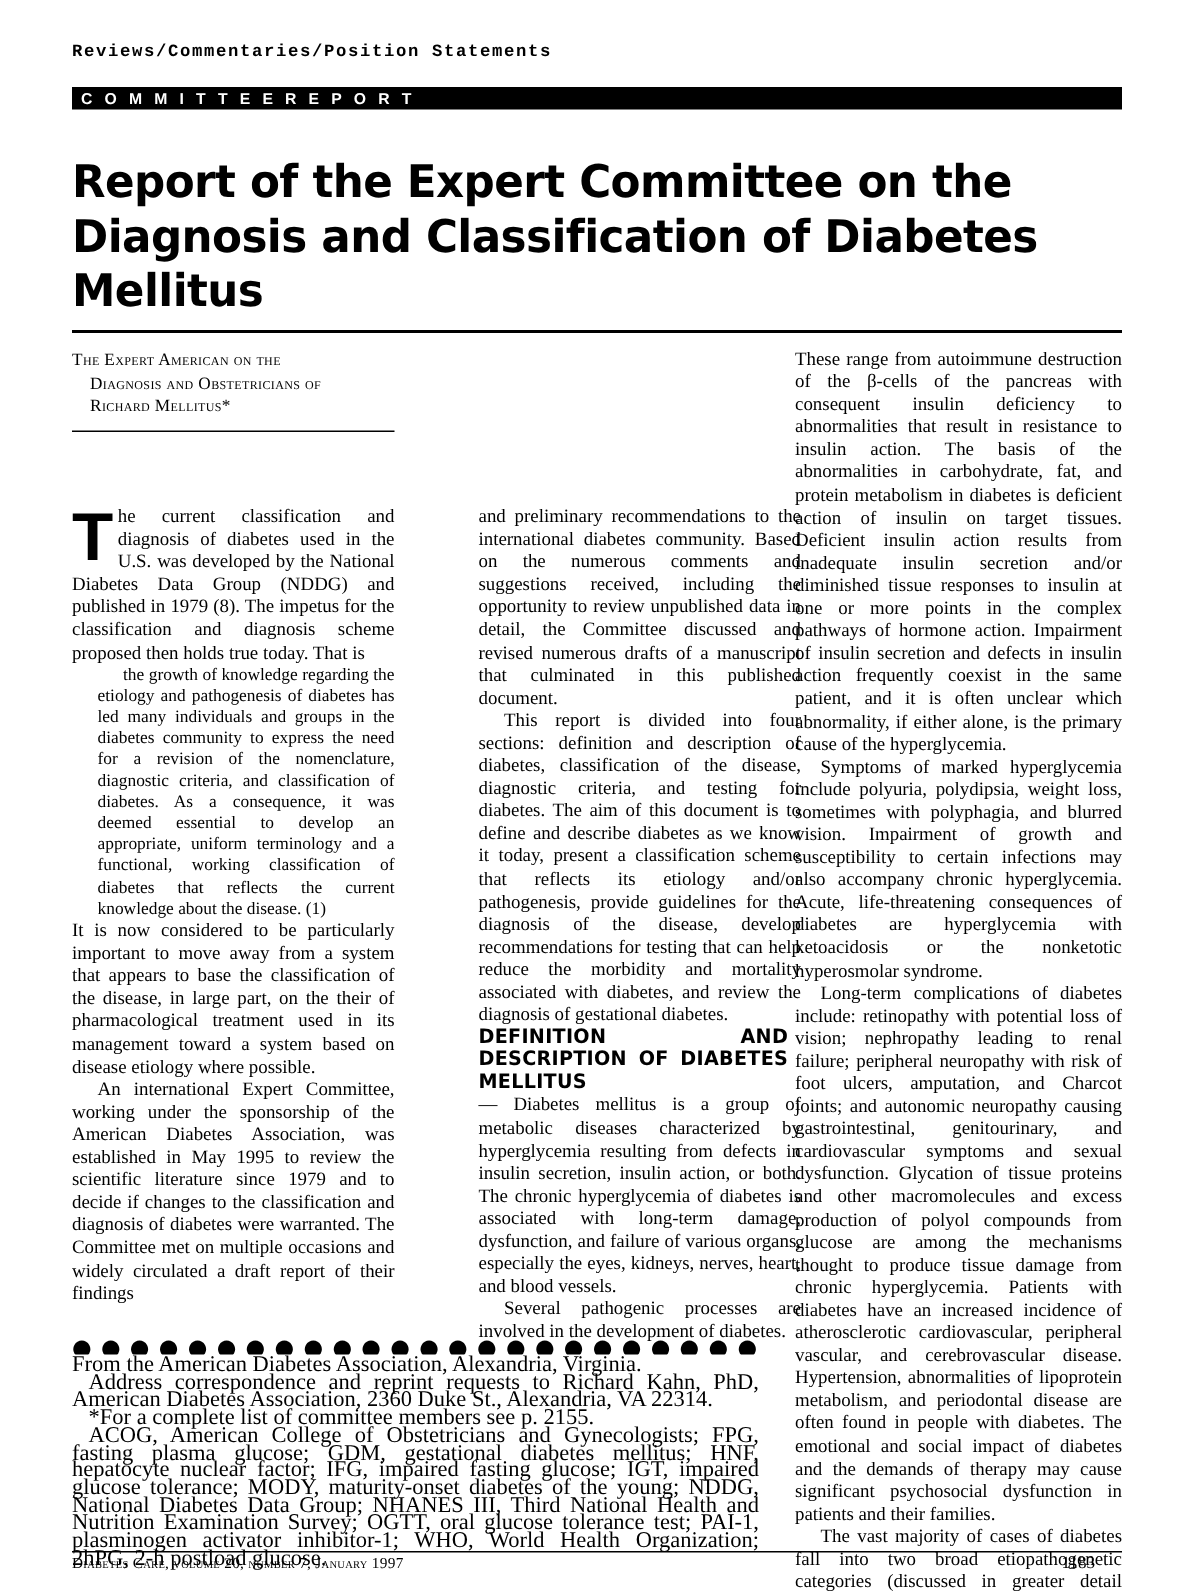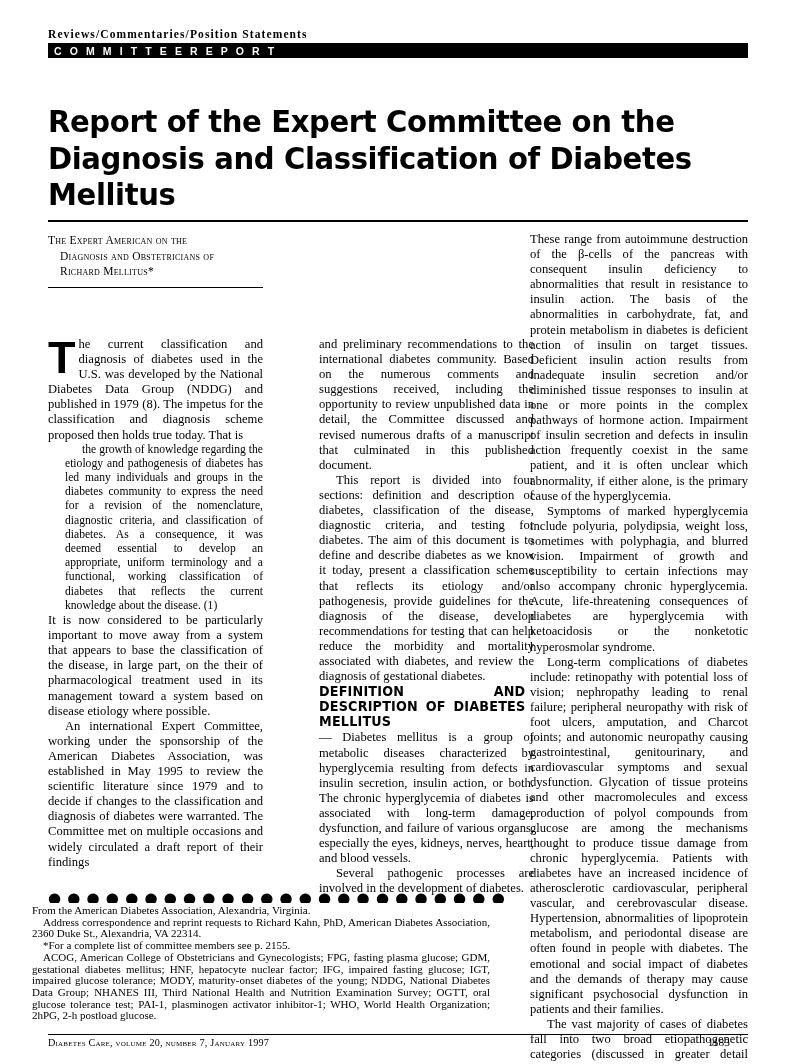--- a/index.html
+++ b/index.html
@@ -23,31 +23,31 @@
     padding: 0;
     box-sizing: border-box;
   }
 
   
   .runhead {
     position: absolute;
     left: 48px;
     top: 28px;
     width: 700px;
-    font-family: Liberation Serif, serif;
+    font-family: Liberation Mono, monospace;
     font-weight: bold;
     font-size: 11.5px;
     letter-spacing: 1.1px;
     color: #000;
     white-space: nowrap;
   }
   .catbar {
     position: absolute;
     left: 48px;
-    top: 43px;
+    top: 58px;
     width: 700px;
     height: 15px;
     background: #000;
   }
   .catbar span {
     position: absolute;
     left: 6px;
     top: 1px;
     font-family: "Liberation Sans", "DejaVu Sans", sans-serif;
     font-weight: bold;
@@ -161,24 +161,24 @@
     font-size: 15px;
     line-height: 10px;
     letter-spacing: 6.2px;
     font-family: "DejaVu Sans", "Liberation Sans", sans-serif;
     color: #000;
     overflow: hidden;
     white-space: nowrap;
   }
   .footnote {
     position: absolute;
-    left: 32px;
+    left: 48px;
     top: 905px;
     width: 458px;
-    font-size: 11px;
+    font-size: 15px;
     line-height: 11.7px;
     text-align: justify;
   }
   .footnote p { margin: 0; text-indent: 11px; }
   .footnote p.noindent { text-indent: 0; }
 
   
   .rule-foot {
     position: absolute;
     left: 48px;

